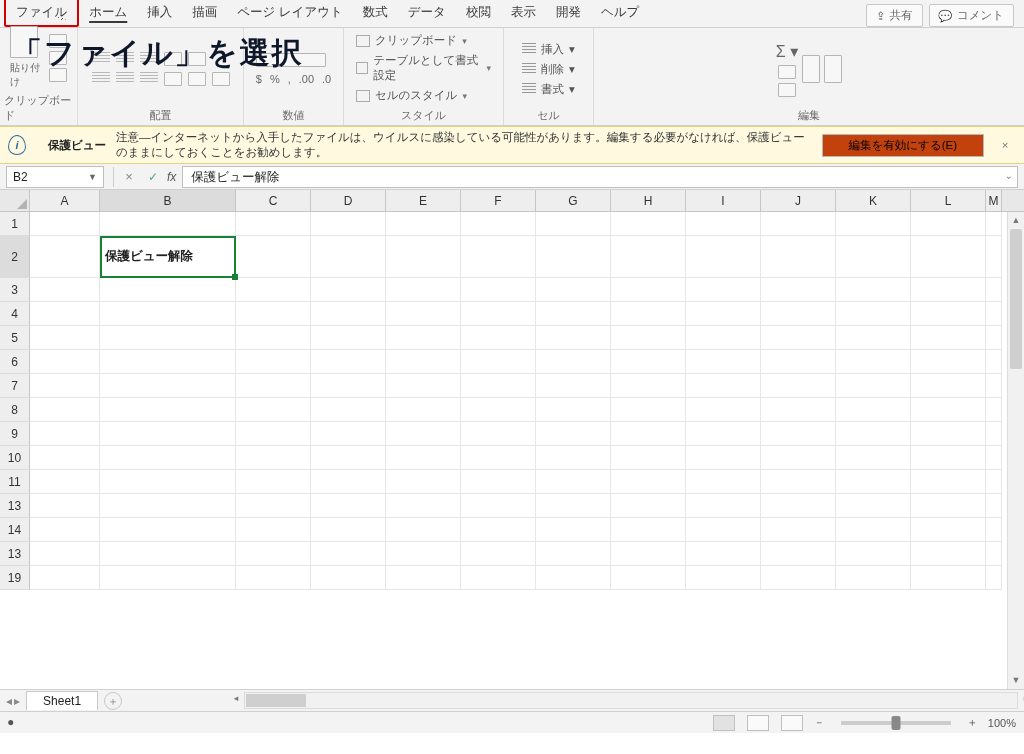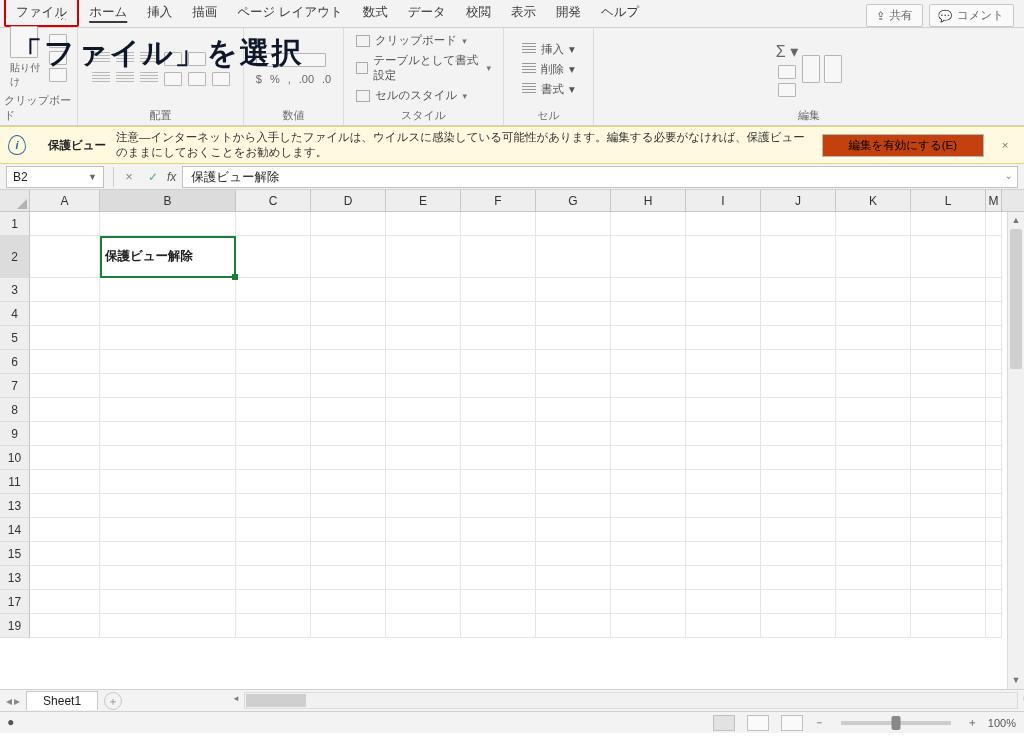--- a/index.html
+++ b/index.html
@@ -746,53 +746,21 @@
         <div class="cell" style="width: 75px;"></div>
         <div class="cell" style="width: 75px;"></div>
         <div class="cell" style="width: 75px;"></div>
         <div class="cell" style="width: 75px;"></div>
         <div class="cell" style="width: 75px;"></div>
         <div class="cell" style="width: 75px;"></div>
         <div class="cell" style="width: 75px;"></div>
         <div class="cell" style="width: 16px;"></div>
       </div>
       <div class="row">
-        <div class="rowh">15</div>
-        <div class="cell" style="width: 70px;"></div>
-        <div class="cell" style="width: 136px;"></div>
-        <div class="cell" style="width: 75px;"></div>
-        <div class="cell" style="width: 75px;"></div>
-        <div class="cell" style="width: 75px;"></div>
-        <div class="cell" style="width: 75px;"></div>
-        <div class="cell" style="width: 75px;"></div>
-        <div class="cell" style="width: 75px;"></div>
-        <div class="cell" style="width: 75px;"></div>
-        <div class="cell" style="width: 75px;"></div>
-        <div class="cell" style="width: 75px;"></div>
-        <div class="cell" style="width: 75px;"></div>
-        <div class="cell" style="width: 16px;"></div>
-      </div>
-      <div class="row">
         <div class="rowh">13</div>
-        <div class="cell" style="width: 70px;"></div>
-        <div class="cell" style="width: 136px;"></div>
-        <div class="cell" style="width: 75px;"></div>
-        <div class="cell" style="width: 75px;"></div>
-        <div class="cell" style="width: 75px;"></div>
-        <div class="cell" style="width: 75px;"></div>
-        <div class="cell" style="width: 75px;"></div>
-        <div class="cell" style="width: 75px;"></div>
-        <div class="cell" style="width: 75px;"></div>
-        <div class="cell" style="width: 75px;"></div>
-        <div class="cell" style="width: 75px;"></div>
-        <div class="cell" style="width: 75px;"></div>
-        <div class="cell" style="width: 16px;"></div>
-      </div>
-      <div class="row">
-        <div class="rowh">17</div>
         <div class="cell" style="width: 70px;"></div>
         <div class="cell" style="width: 136px;"></div>
         <div class="cell" style="width: 75px;"></div>
         <div class="cell" style="width: 75px;"></div>
         <div class="cell" style="width: 75px;"></div>
         <div class="cell" style="width: 75px;"></div>
         <div class="cell" style="width: 75px;"></div>
         <div class="cell" style="width: 75px;"></div>
         <div class="cell" style="width: 75px;"></div>
         <div class="cell" style="width: 75px;"></div>

